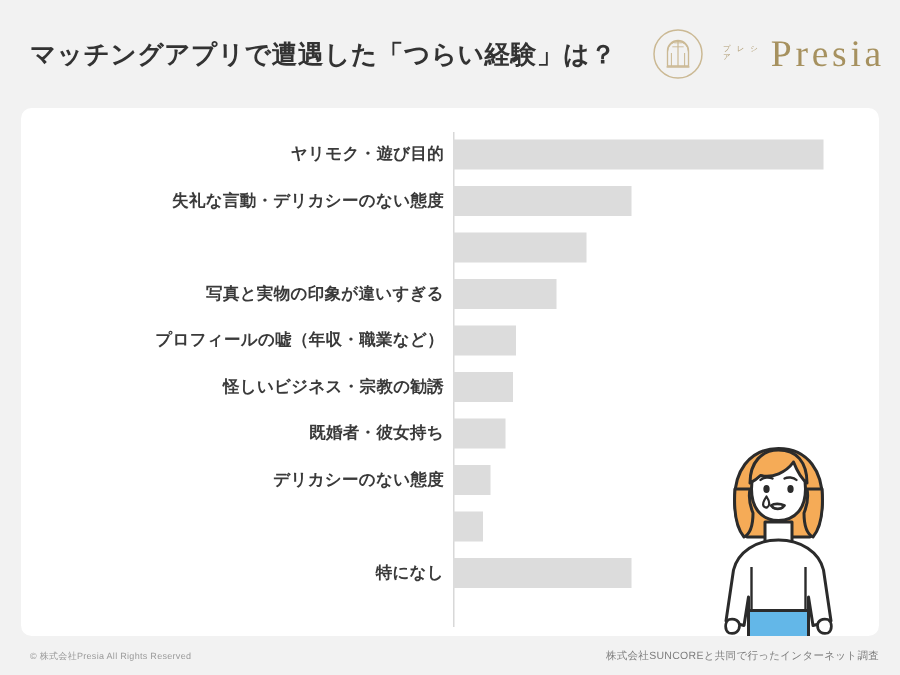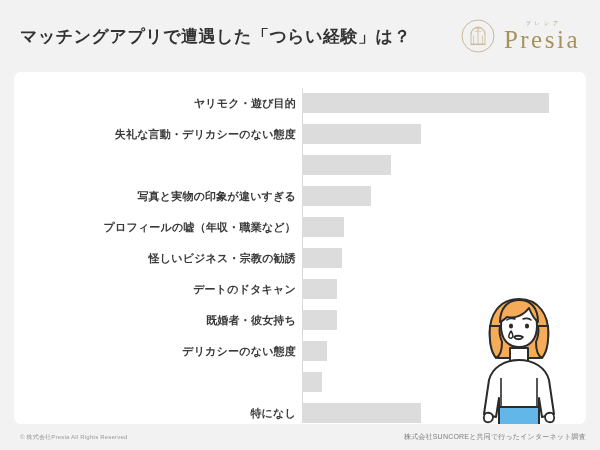--- a/index.html
+++ b/index.html
@@ -19,21 +19,21 @@
 
   
   .header {
     position: absolute;
     left: 0; top: 0;
     width: 600px; height: 72px;
     display: flex;
     align-items: center;
     justify-content: space-between;
     box-sizing: border-box;
-    padding: 0 14px 0 20px;
+    padding: 0 4px 0 20px;
     gap: 24px;
   }
   .page-title {
     font-size: 17px;
     font-weight: bold;
     color: #333333;
     letter-spacing: 0.5px;
     white-space: nowrap;
   }
 
@@ -44,21 +44,21 @@
     gap: 9px;
     padding-right: 6px;
   }
   .logo-mark {
     width: 34px;
     height: 34px;
     flex: none;
   }
   .logo-text-wrap {
     display: flex;
-    flex-direction: column;
+    flex-direction: row;
     align-items: center;
     line-height: 1;
     justify-content: center;
   }
   .logo-kana {
     font-size: 5px;
     color: #b09c72;
     letter-spacing: 4px;
     margin-bottom: 1px;
     margin-left: 4px;
@@ -210,24 +210,20 @@
         </div>
         <div class="row">
           <div class="row-label">プロフィールの嘘（年収・職業など）</div>
           <div class="row-bar" style="width: 42px; background: rgb(220, 220, 220);"></div>
         </div>
         <div class="row">
           <div class="row-label">怪しいビジネス・宗教の勧誘</div>
           <div class="row-bar" style="width: 39.5px; background: rgb(220, 220, 220);"></div>
         </div>
         <div class="row">
-          <div class="row-label">デートのドタキャン</div>
-          <div class="row-bar" style="width: 34.6px; background: rgb(220, 220, 220);"></div>
-        </div>
-        <div class="row">
           <div class="row-label">既婚者・彼女持ち</div>
           <div class="row-bar" style="width: 34.6px; background: rgb(220, 220, 220);"></div>
         </div>
         <div class="row">
           <div class="row-label">デリカシーのない態度</div>
           <div class="row-bar" style="width: 24.7px; background: rgb(220, 220, 220);"></div>
         </div>
         <div class="row">
           <div class="row-bar" style="width: 19.8px; background: rgb(220, 220, 220);"></div>
         </div>

